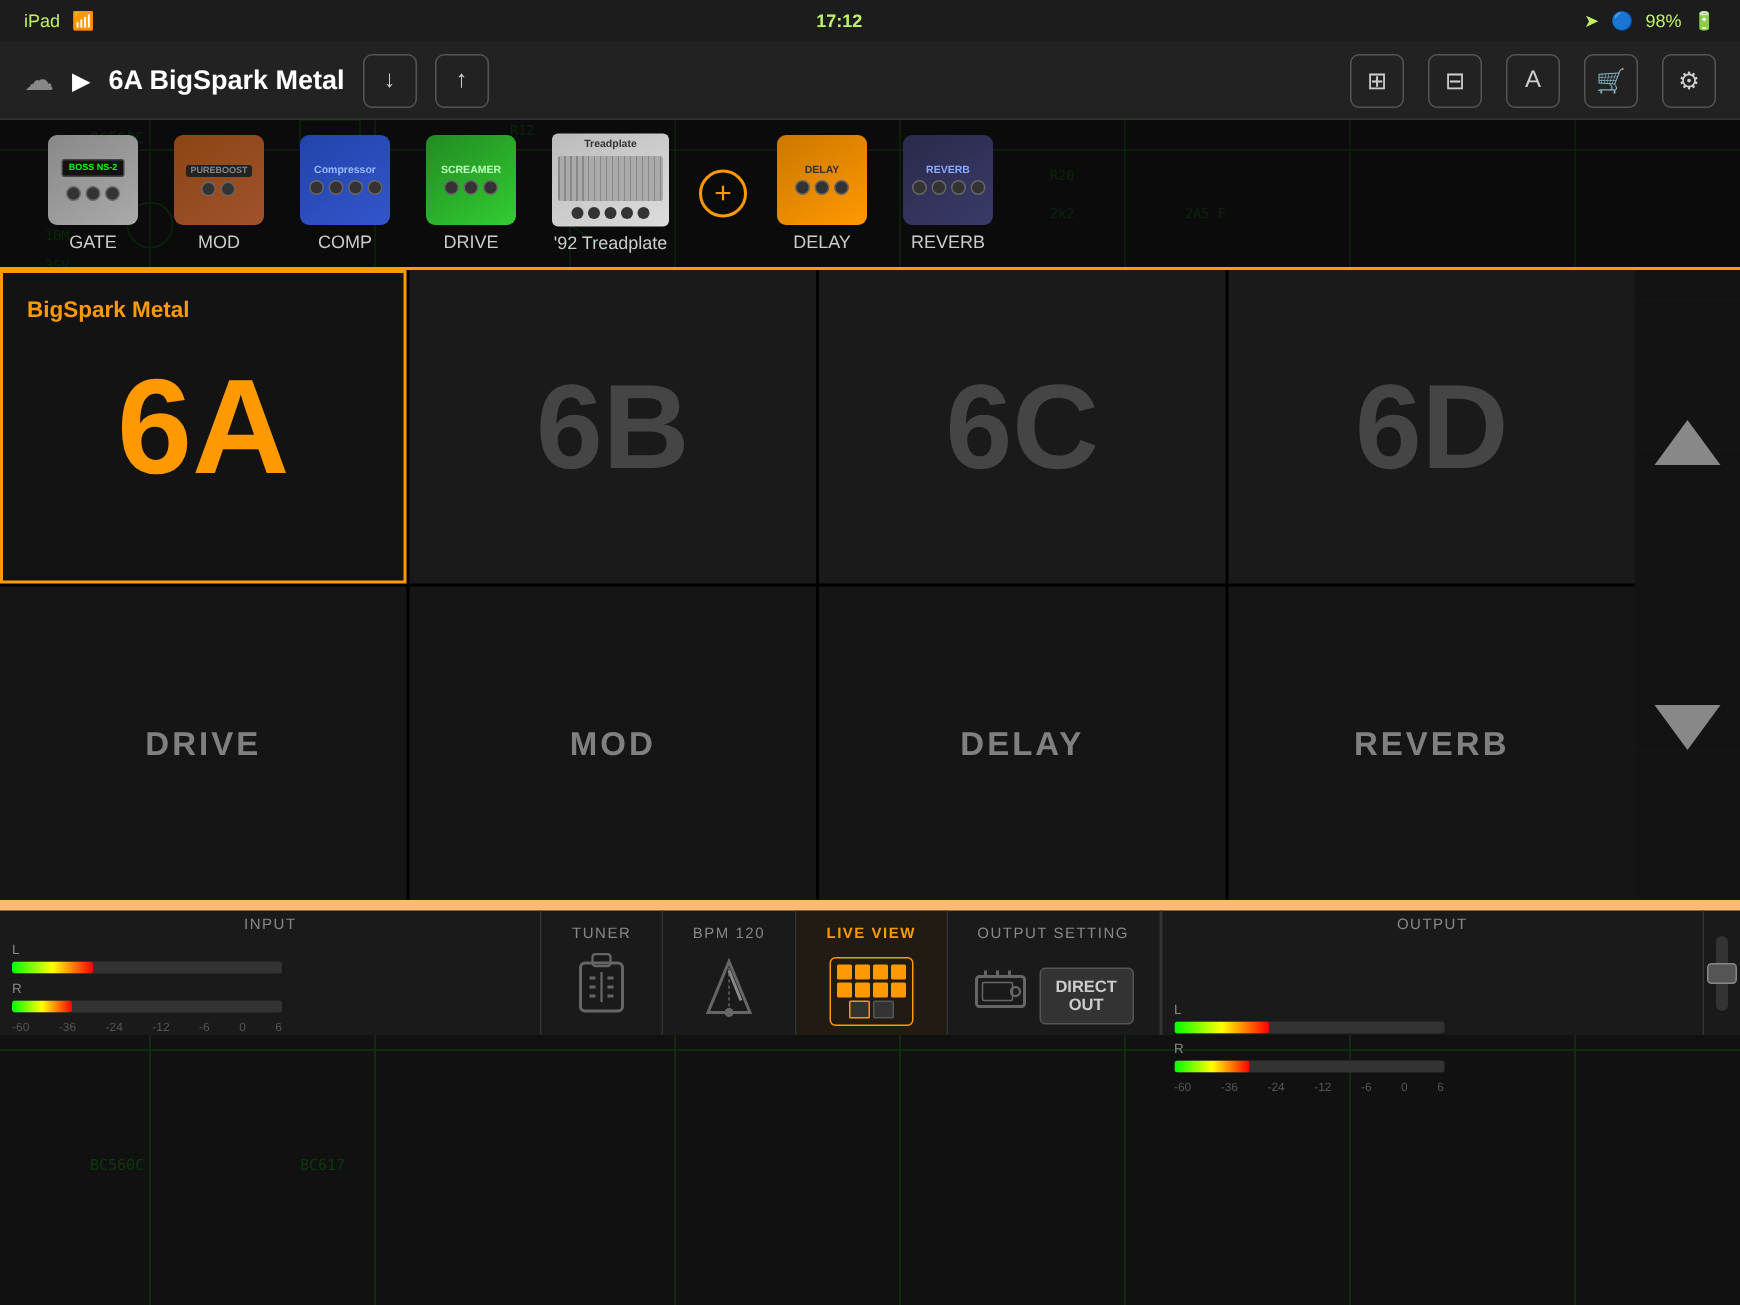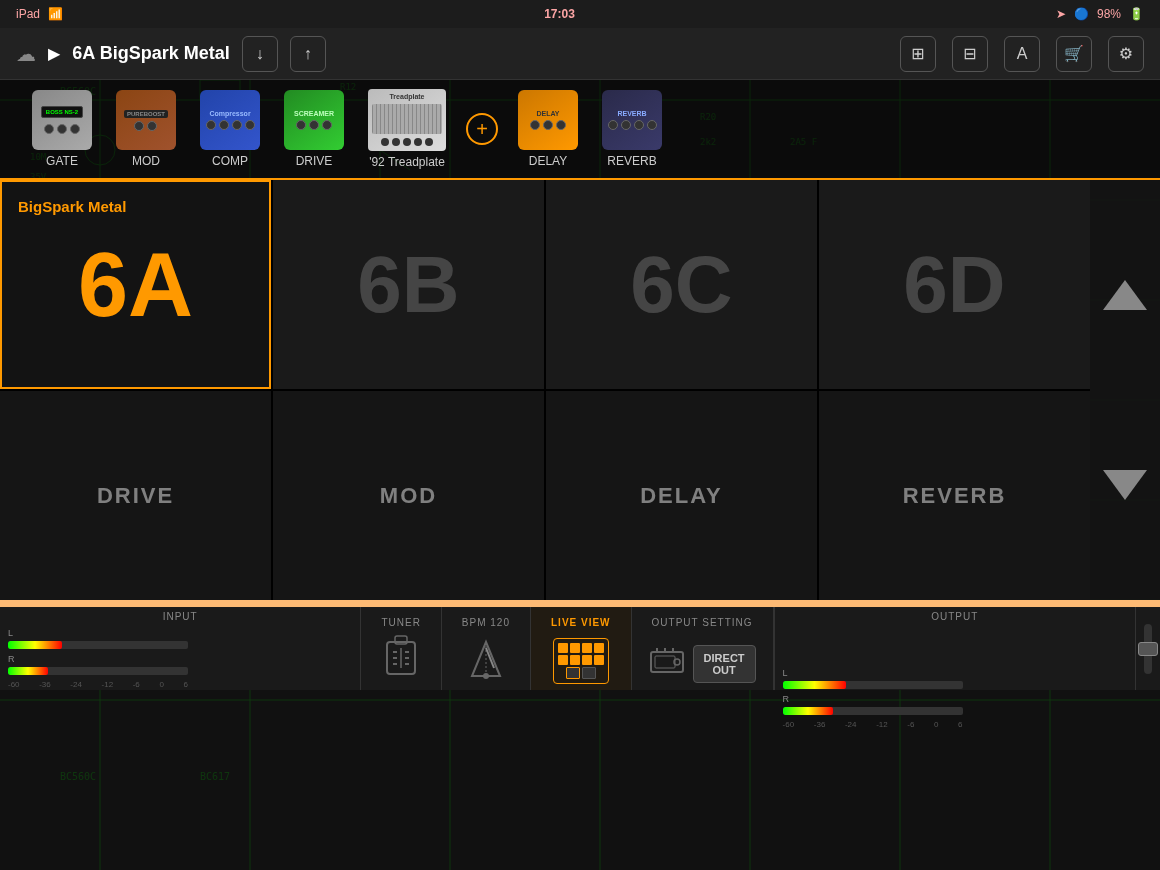--- a/index.html
+++ b/index.html
@@ -17,21 +17,21 @@
     .status-bar {
       position: relative;
       z-index: 10;
       display: flex;
       align-items: center;
       justify-content: space-between;
       background: #1c1c1c;
       padding: 4px 16px;
       height: 28px;
       font-size: 12px;
-      color: #fca5a5;
+      color: #bef264;
     }
     .status-left { display: flex; align-items: center; gap: 8px; }
     .status-center { font-weight: bold; }
     .status-right { display: flex; align-items: center; gap: 8px; }
 
     
     .toolbar {
       position: relative;
       z-index: 10;
       display: flex;
@@ -369,21 +369,21 @@
     }
   </style>
 </head>
 <body>
 
 <div class="status-bar">
   <div class="status-left">
     <span>iPad</span>
     <span>📶</span>
   </div>
-  <div class="status-center">17:03</div>
+  <div class="status-center">17:12</div>
   <div class="status-right">
     <span>➤</span>
     <span>🔵</span>
     <span>98%</span>
     <span>🔋</span>
   </div>
 </div>
 
 <div class="toolbar">
   <div class="toolbar-left">

